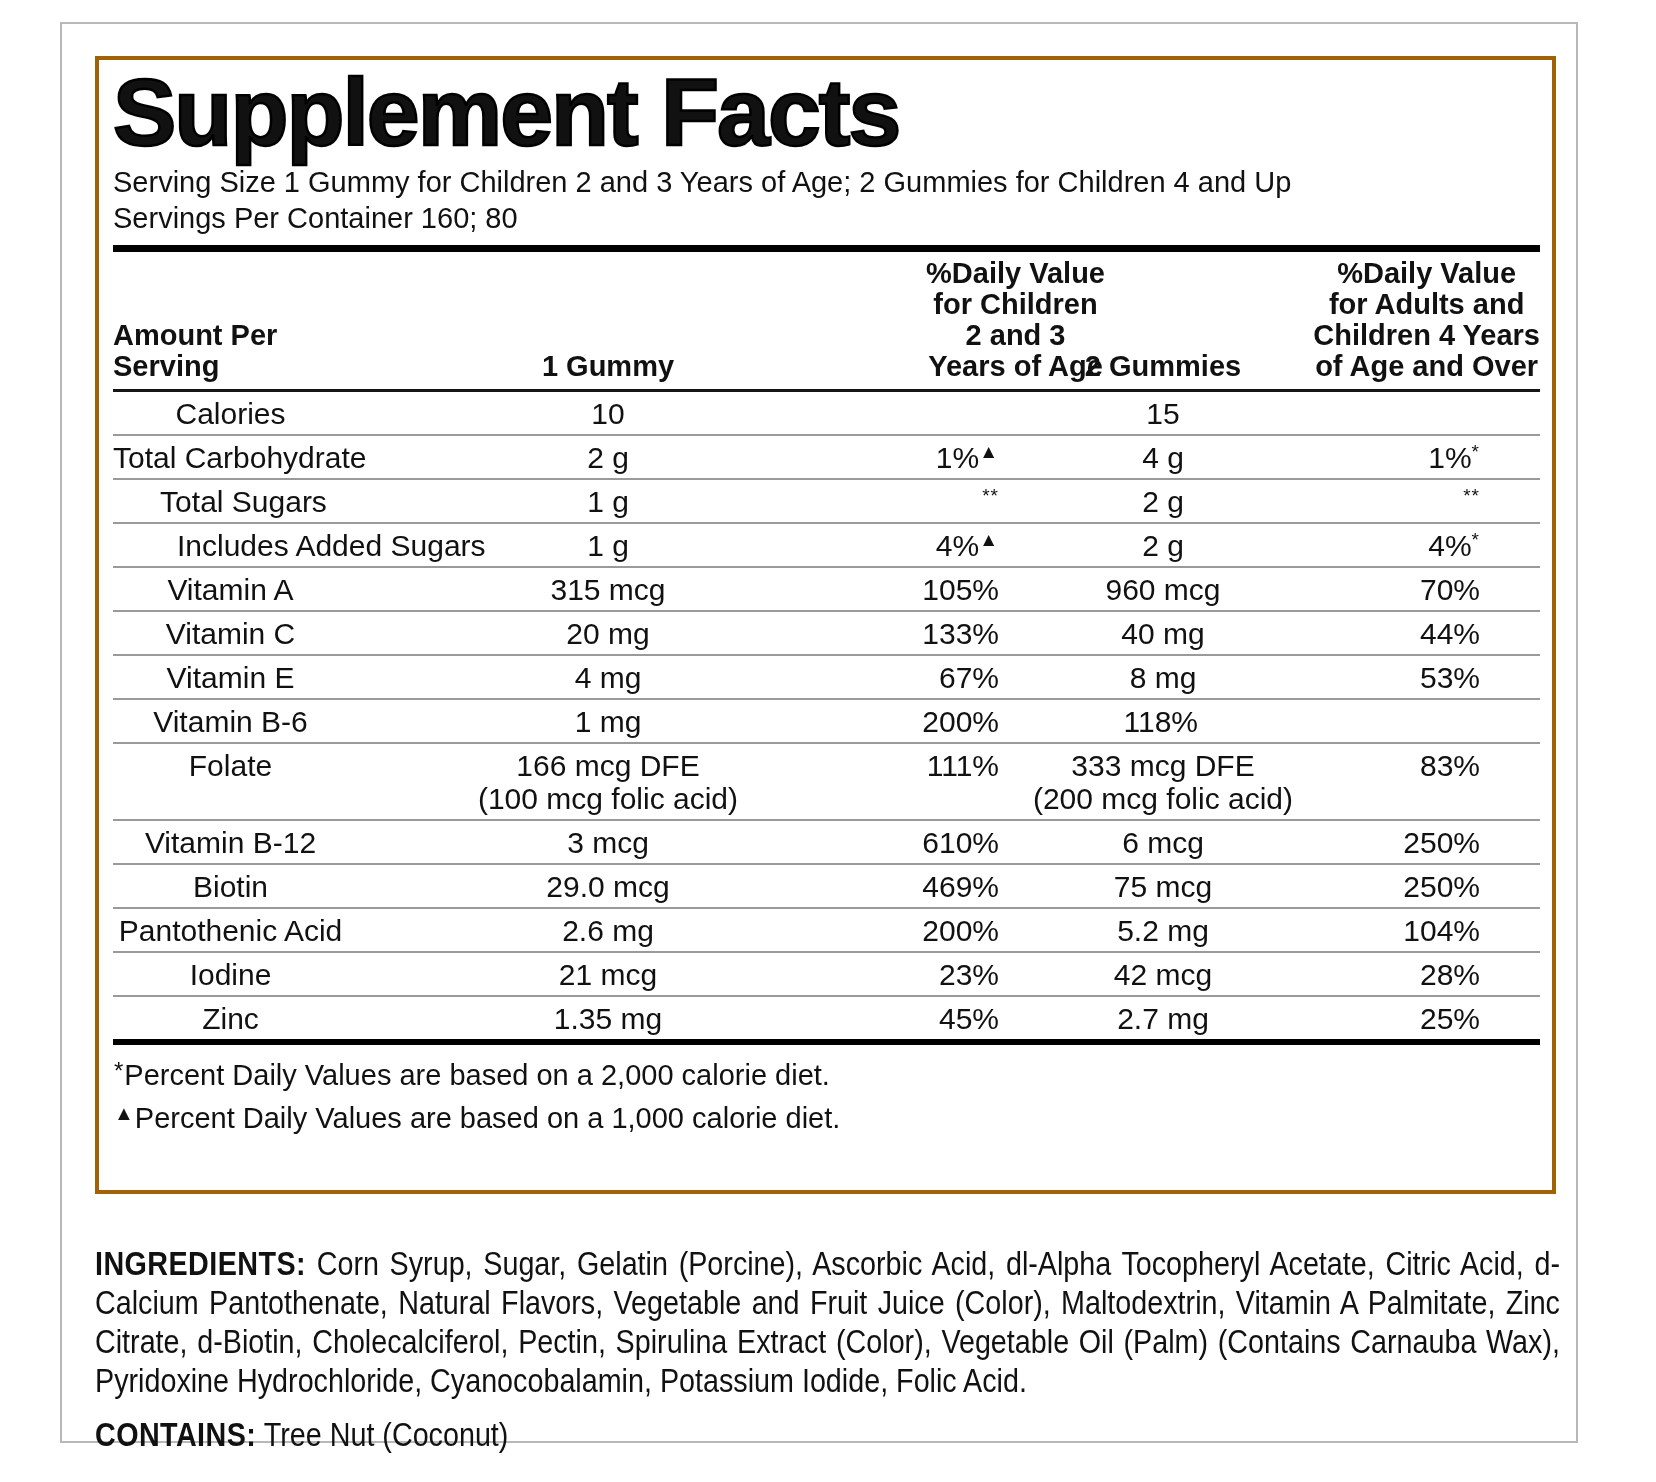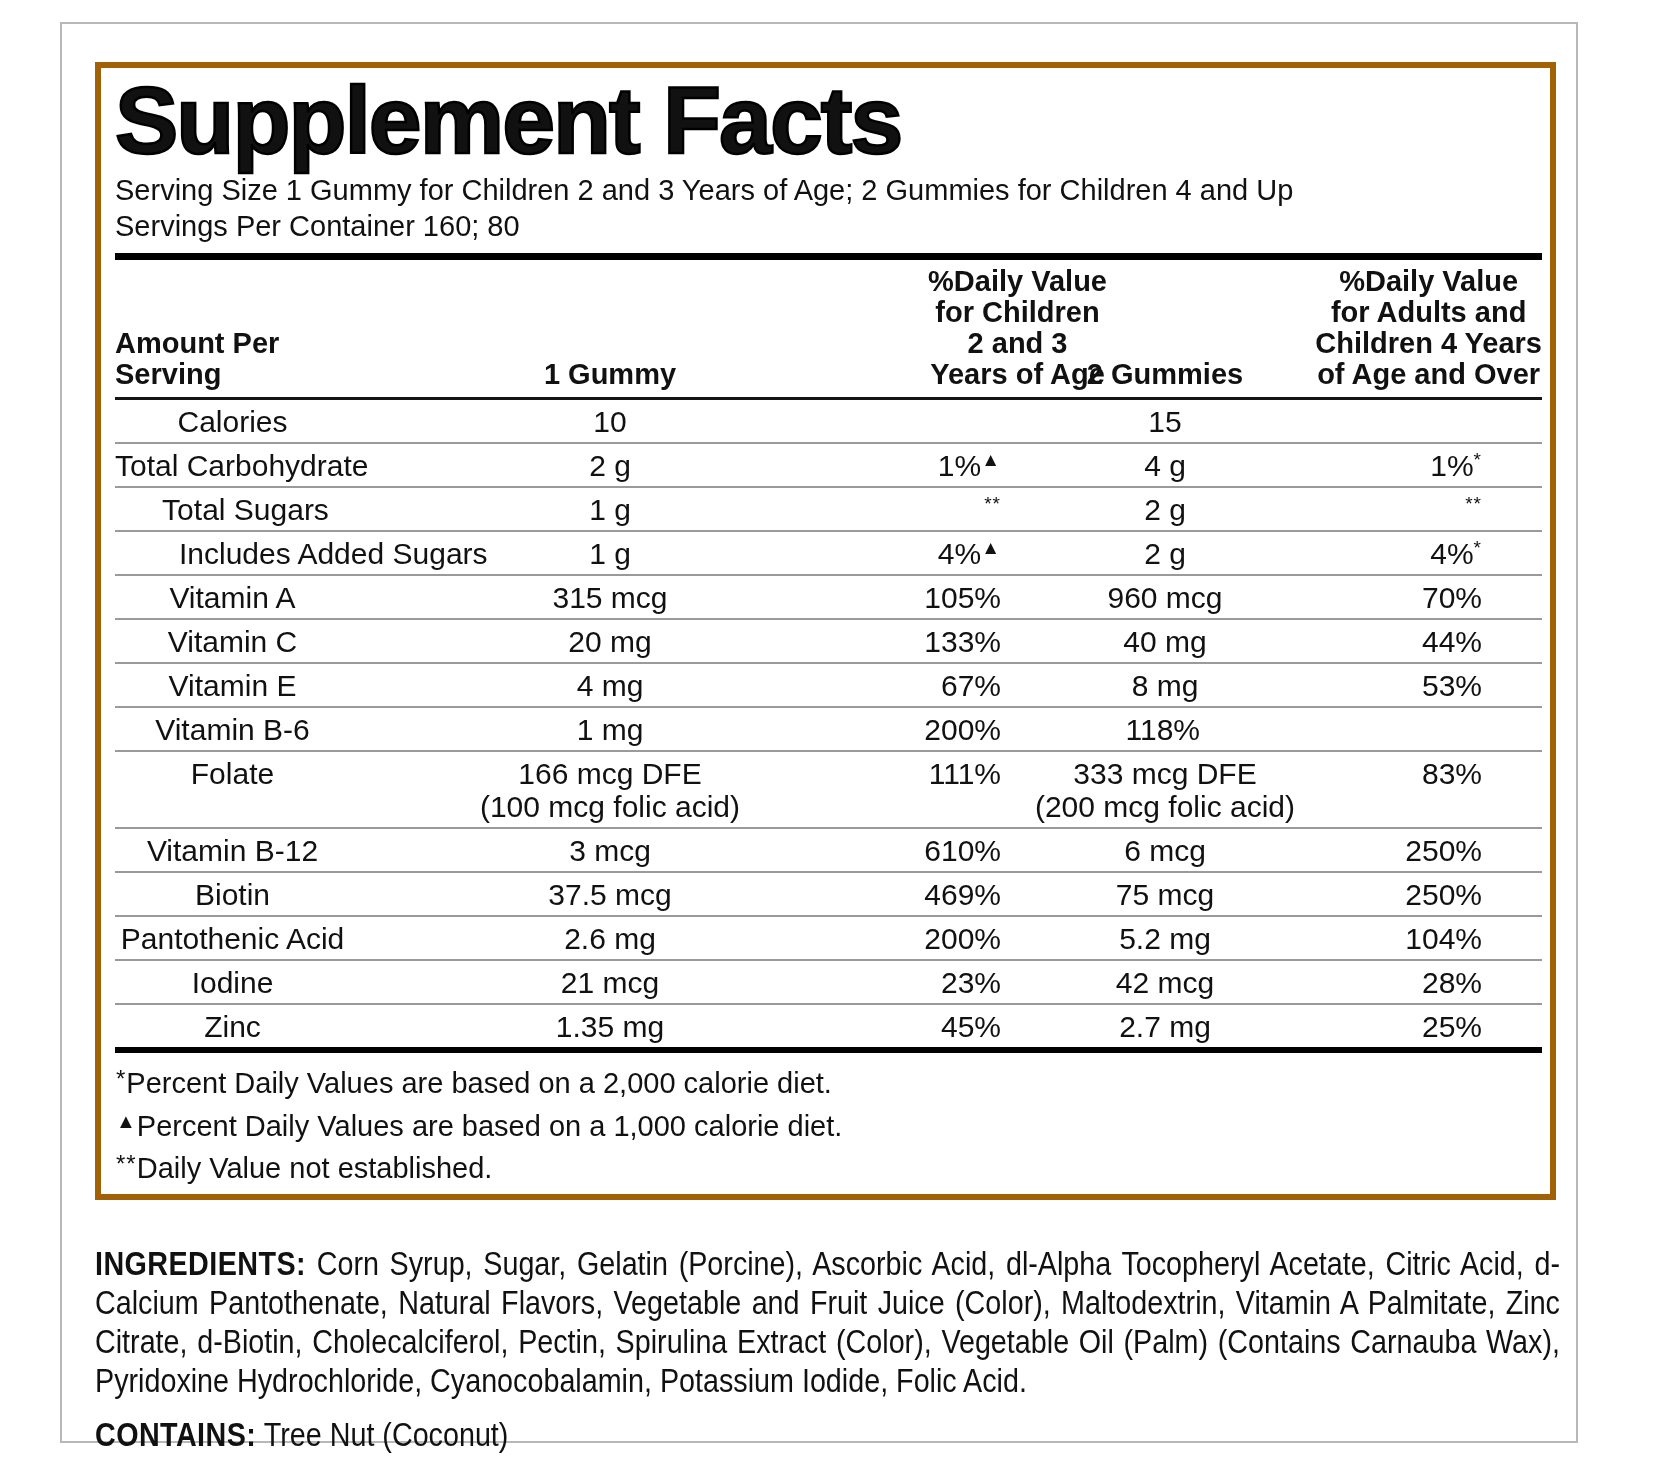--- a/index.html
+++ b/index.html
@@ -6,22 +6,22 @@
   body{
     width:1656px;height:1482px;position:relative;
     font-family:"Liberation Sans", sans-serif;color:#111;
     -webkit-font-smoothing:antialiased;
   }
   .frame{
     position:absolute;left:60px;top:22px;width:1514px;height:1417px;
     border:2px solid #b8b8b8;background:#fff;
   }
   .sf-box{
-    position:absolute;left:33px;top:38px;width:1461px;height:1138px;
-    border:6px solid #a16207;box-sizing:border-box;
+    position:absolute;left:33px;top:32px;width:1461px;height:1138px;
+    border:4px solid #a16207;box-sizing:border-box;
     padding:8px 0 0 14px;background:#fff;
   }
   .sf-inner{width:1427px;}
   .sf-title{
     font-size:95px;font-weight:bold;line-height:0.9;letter-spacing:-2px;
     -webkit-text-stroke:2.5px #000;margin:2px 0 8px 0;white-space:nowrap;
   }
   .serving{font-size:29px;line-height:36px;letter-spacing:0;}
   .bar-thick{height:7px;background:#000;margin-top:9px;}
   .bar-mid{height:6px;background:#000;}
@@ -165,21 +165,21 @@
   </div>
           <div class="grid row ind0">
     <div class="cell c-name">Vitamin B-12</div>
     <div class="cell c-a1">3 mcg</div>
     <div class="cell c-dv1"><span class="v">610%</span><sup class="mark"></sup></div>
     <div class="cell c-a2">6 mcg</div>
     <div class="cell c-dv2"><span class="v">250%</span><sup class="mark"></sup></div>
   </div>
           <div class="grid row ind0">
     <div class="cell c-name">Biotin</div>
-    <div class="cell c-a1">37.5 mcg</div>
+    <div class="cell c-a1">29.0 mcg</div>
     <div class="cell c-dv1"><span class="v">469%</span><sup class="mark"></sup></div>
     <div class="cell c-a2">75 mcg</div>
     <div class="cell c-dv2"><span class="v">250%</span><sup class="mark"></sup></div>
   </div>
           <div class="grid row ind0">
     <div class="cell c-name">Pantothenic Acid</div>
     <div class="cell c-a1">2.6 mg</div>
     <div class="cell c-dv1"><span class="v">200%</span><sup class="mark"></sup></div>
     <div class="cell c-a2">5.2 mg</div>
     <div class="cell c-dv2"><span class="v">104%</span><sup class="mark"></sup></div>
@@ -198,21 +198,20 @@
     <div class="cell c-a2">2.7 mg</div>
     <div class="cell c-dv2"><span class="v">25%</span><sup class="mark"></sup></div>
   </div>
         </div>
 
       <div class="bar-mid"></div>
 
       <div class="footnotes">
         <div><span class="fn-mark plain">*</span><span>Percent Daily Values are based on a 2,000 calorie diet.</span></div>
         <div><span class="fn-mark tri">▲</span><span>Percent Daily Values are based on a 1,000 calorie diet.</span></div>
-        <div><span class="fn-mark plain">**</span><span>Daily Value not established.</span></div>
       </div>
     </div>
   </div>
 
   <div class="below-box">
     <div class="cond">
       <div class="ingredients-text">
         <span class="lbl">INGREDIENTS:</span><span> Corn Syrup, Sugar, Gelatin (Porcine), Ascorbic Acid, dl-Alpha Tocopheryl Acetate, Citric Acid, d-Calcium Pantothenate, Natural Flavors, Vegetable and Fruit Juice (Color), Maltodextrin, Vitamin A Palmitate, Zinc Citrate, d-Biotin, Cholecalciferol, Pectin, Spirulina Extract (Color), Vegetable Oil (Palm) (Contains Carnauba Wax), Pyridoxine Hydrochloride, Cyanocobalamin, Potassium Iodide, Folic Acid.</span>
       </div>
       <div class="contains-line">

